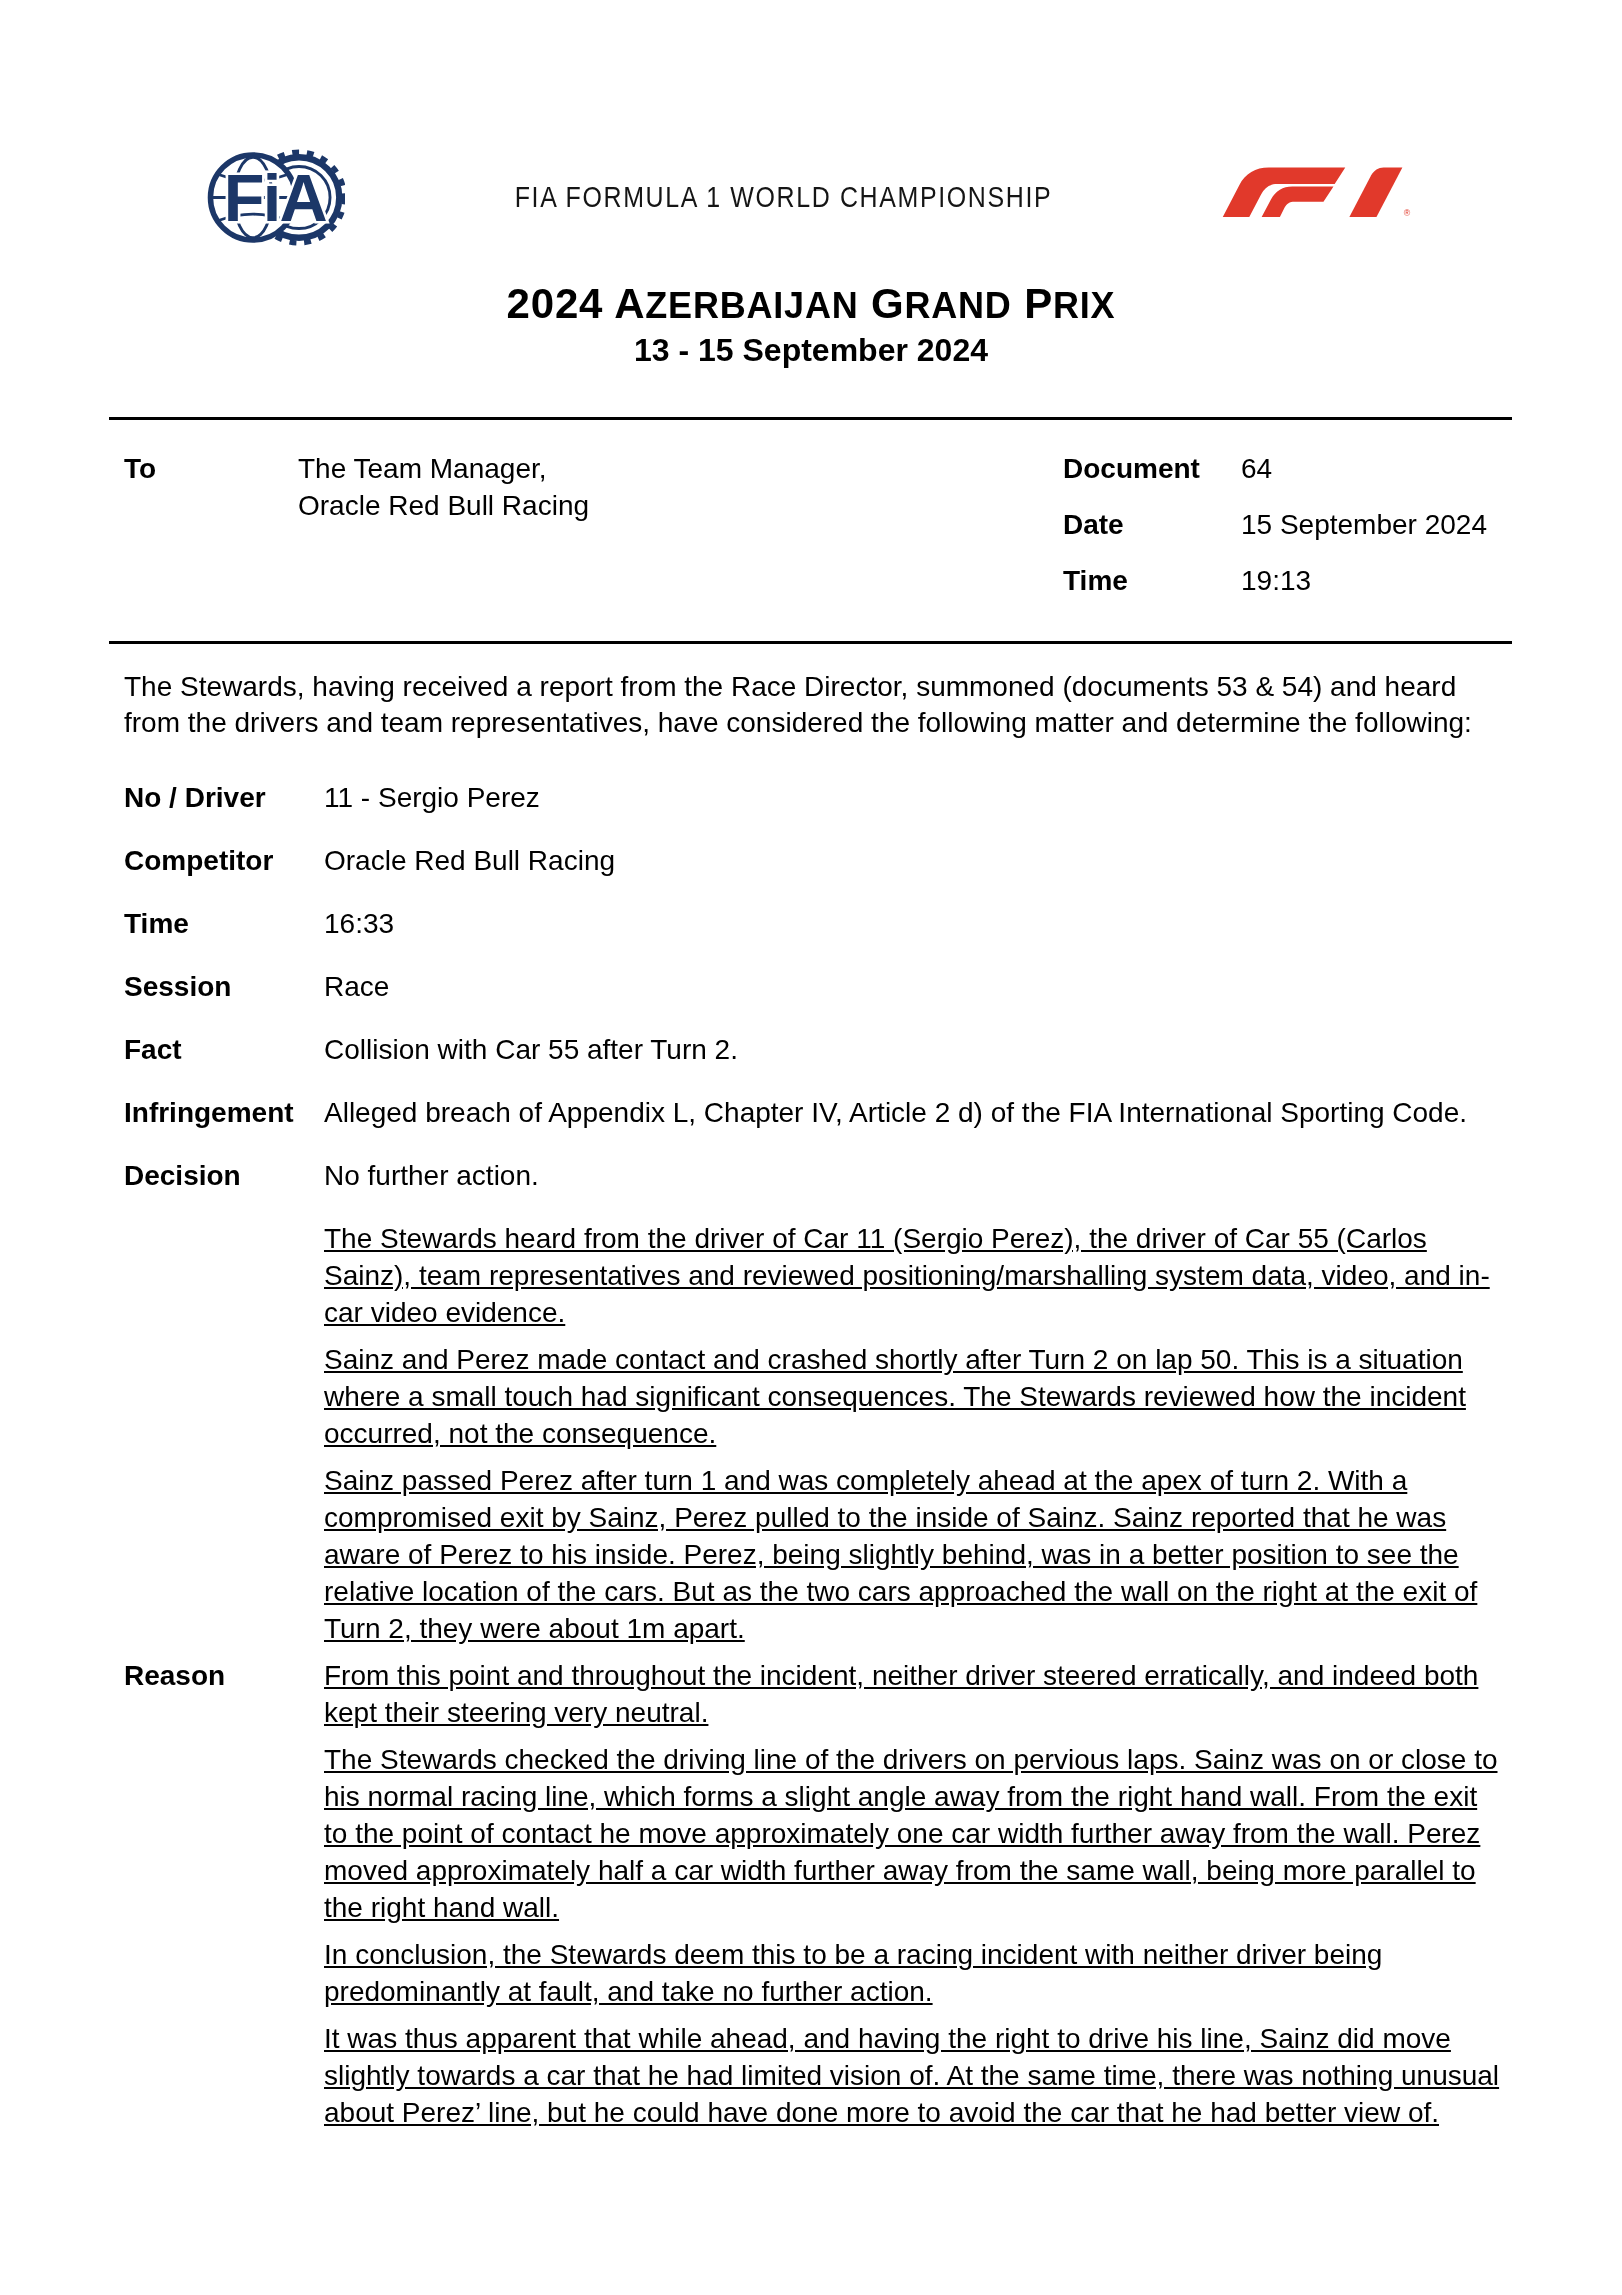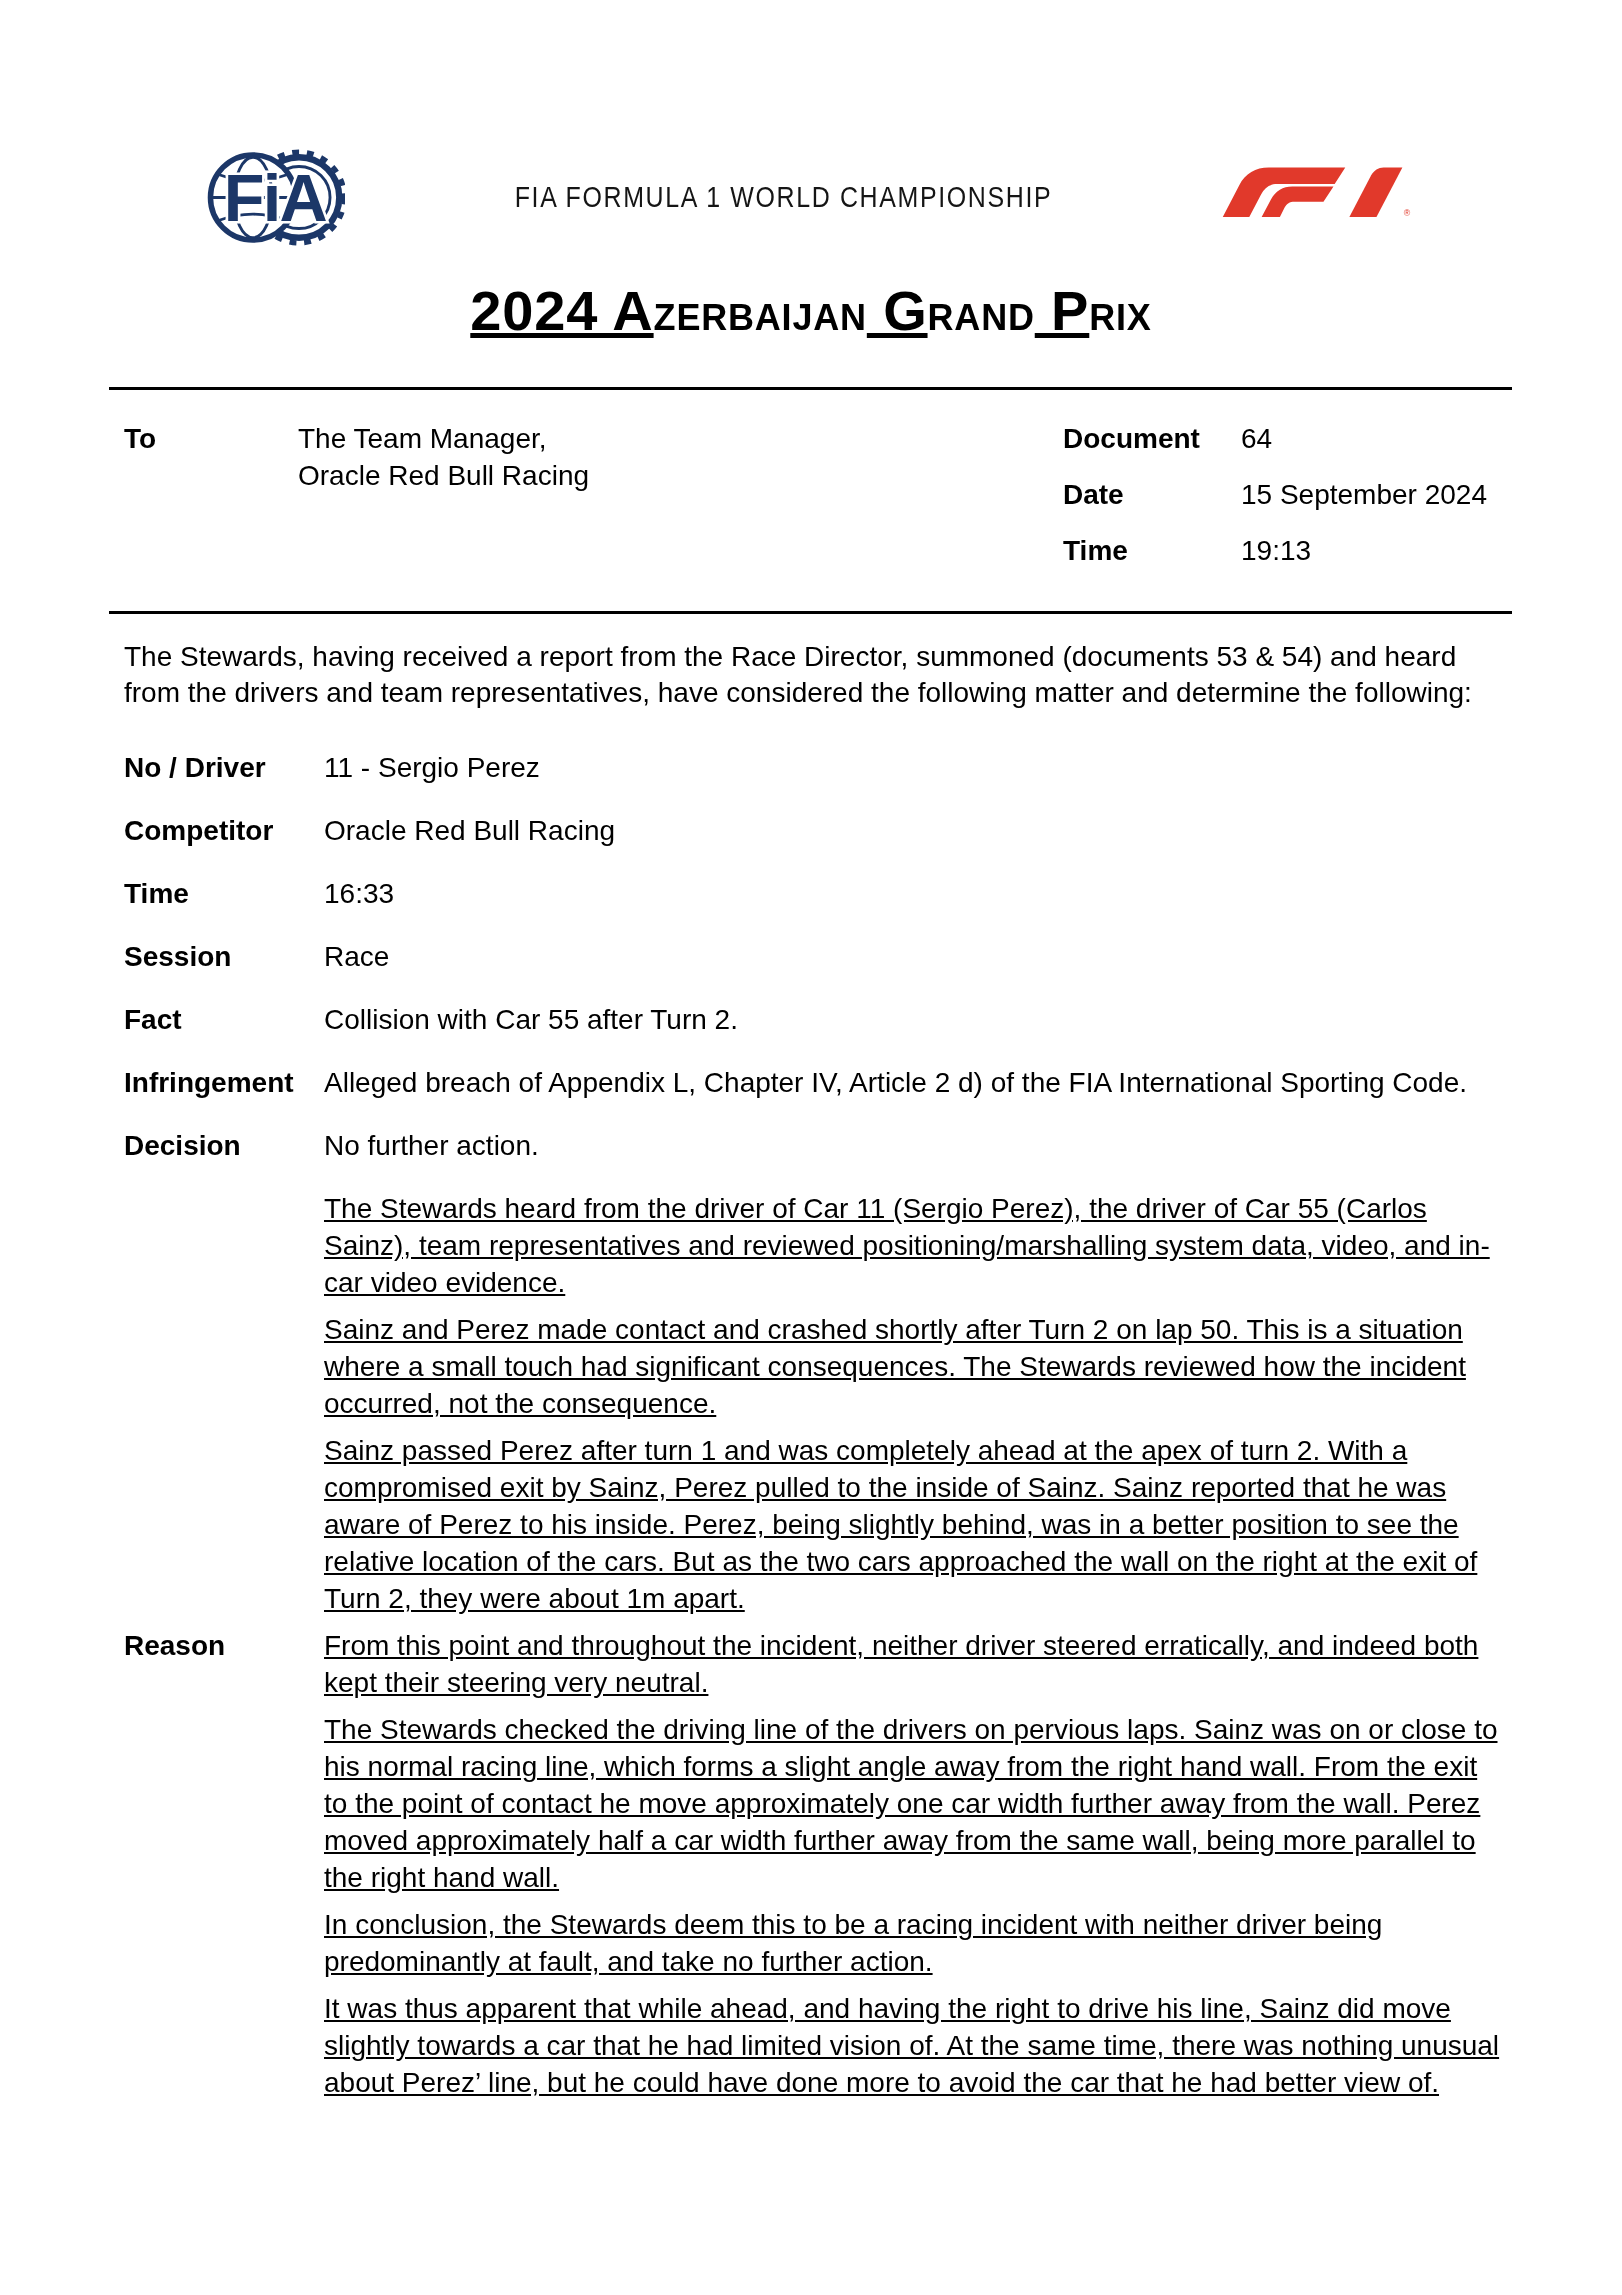--- a/index.html
+++ b/index.html
@@ -35,21 +35,21 @@
 
   
   .gp-title {
     margin-top: 28px;
     text-align: center;
     font-weight: 700;
     line-height: 1;
     letter-spacing: 0.8px;
     white-space: nowrap;
   }
-  .gp-title .t-lg { font-size: 56px; text-decoration: underline; }
+  .gp-title .t-lg { font-size: 42px; }
   .gp-title .t-sm { font-size: 36px; }
   .gp-dates {
     text-align: center;
     font-size: 32px;
     font-weight: 700;
     margin-top: 6.7px;
   }
 
   
   .rule {
@@ -126,20 +126,21 @@
       <g fill="var(--f1-red)">
         <path d="M 0 90 L 28 36 C 38 16 56 6 78 6 L 208 6 L 190 34 L 92 34 C 80 34 71 40 65 52 L 45 90 Z"></path>
         <path d="M 66 90 L 82 60 C 90 45 102 38 118 38 L 188 38 L 171 64 L 122 64 C 113 64 109 67 105 74 L 97 90 Z"></path>
         <path d="M 215 90 L 252 19 C 257 11 264 6 273 6 L 305 6 L 261 90 Z"></path>
       </g>
       <text x="313" y="88" text-anchor="middle" font-family="Liberation Sans, DejaVu Sans, sans-serif" font-size="15" fill="var(--f1-red)">®</text>
     </svg>
   </header>
 
   <h1 class="gp-title"><span class="t-lg">2024 A</span><span class="t-sm">ZERBAIJAN</span><span class="t-lg"> G</span><span class="t-sm">RAND</span><span class="t-lg"> P</span><span class="t-sm">RIX</span></h1>
+  <div class="gp-dates">13 - 15 September 2024</div>
 
   <hr class="rule rule-top">
 
   <section class="meta">
     <div class="meta-left">
       <div class="meta-row">
         <div class="meta-label">To</div>
         <div class="meta-value">
           <div>The Team Manager,</div>
           <div>Oracle Red Bull Racing</div>

